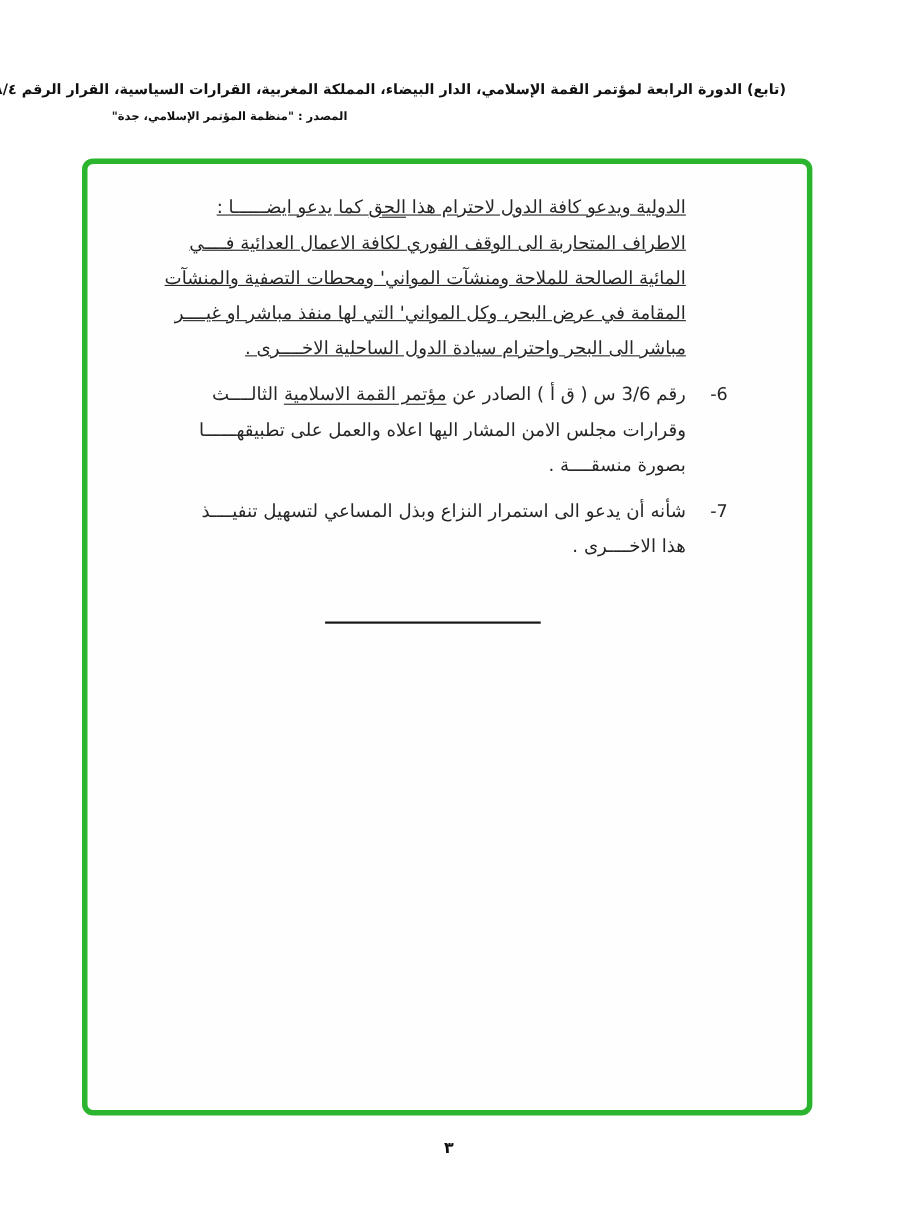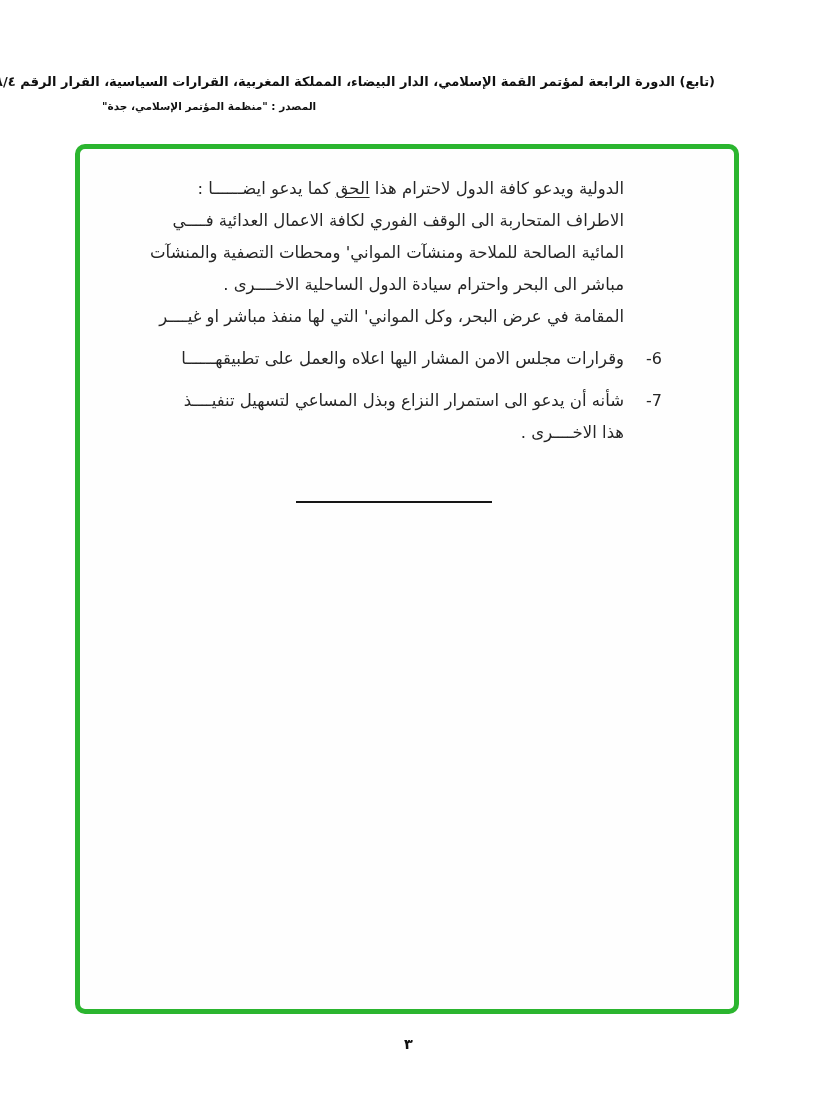--- a/index.html
+++ b/index.html
@@ -35,21 +35,21 @@
     position:relative;
     padding:24px 66px 0 52px;
     font-size:16.5px;
     color:#262626;
   }
   .line {
     height:32px; line-height:32px;
     text-align:right; white-space:nowrap;
   }
   .u { text-decoration:underline; text-underline-offset:3px; }
-  .intro { margin-right:44px; }
+  .intro { margin-right:44px;text-decoration:underline; }
   .item { display:flex; margin-top:10px; }
   .item-marker {
     flex:0 0 44px; width:44px;
     direction:ltr; text-align:right; padding-right:6px;
     line-height:32px; font-size:16px; color:#262626;
   }
   .item-lines { flex:1 1 auto; min-width:0; }
   .divider {
     width:196px; height:2px; background:#161616;
     margin:52px 176px 0 auto;
@@ -69,28 +69,30 @@
   <div class="header-line2">المصدر :  "منظمة المؤتمر الإسلامي، جدة"</div>
 </div>
 
 <div class="scan-frame">
   <div class="scan-body">
 
     <div class="intro">
         <div class="line"><span>الدولية ويدعو كافة الدول لاحترام هذا </span><span class="u">الحق</span><span> كما يدعو ايضــــــا :</span></div>
         <div class="line"><span>الاطراف المتحاربة الى الوقف الفوري لكافة الاعمال العدائية فــــي</span></div>
         <div class="line"><span>المائية الصالحة للملاحة ومنشآت المواني' ومحطات التصفية والمنشآت</span></div>
+        <div class="line"><span>المقامة في عرض البحر، وكل المواني' التي لها منفذ مباشر او غيــــر</span></div>
         <div class="line"><span>مباشر الى البحر واحترام سيادة الدول الساحلية الاخــــرى .</span></div>
-        <div class="line"><span>المقامة في عرض البحر، وكل المواني' التي لها منفذ مباشر او غيــــر</span></div>
       </div>
 
     <div class="item">
       <div class="item-marker">-6</div>
       <div class="item-lines">
+          <div class="line"><span>رقم 3/6 س ( ق أ )  الصادر عن </span><span class="u">مؤتمر القمة الاسلامية</span><span> الثالــــث</span></div>
           <div class="line"><span>وقرارات مجلس الامن المشار اليها اعلاه والعمل على تطبيقهــــــا</span></div>
+          <div class="line"><span>بصورة منسقــــة .</span></div>
         </div>
     </div>
 
     <div class="item">
       <div class="item-marker">-7</div>
       <div class="item-lines">
           <div class="line"><span>شأنه أن يدعو الى استمرار النزاع وبذل المساعي لتسهيل تنفيــــذ</span></div>
           <div class="line"><span>هذا الاخــــرى .</span></div>
         </div>
     </div>

